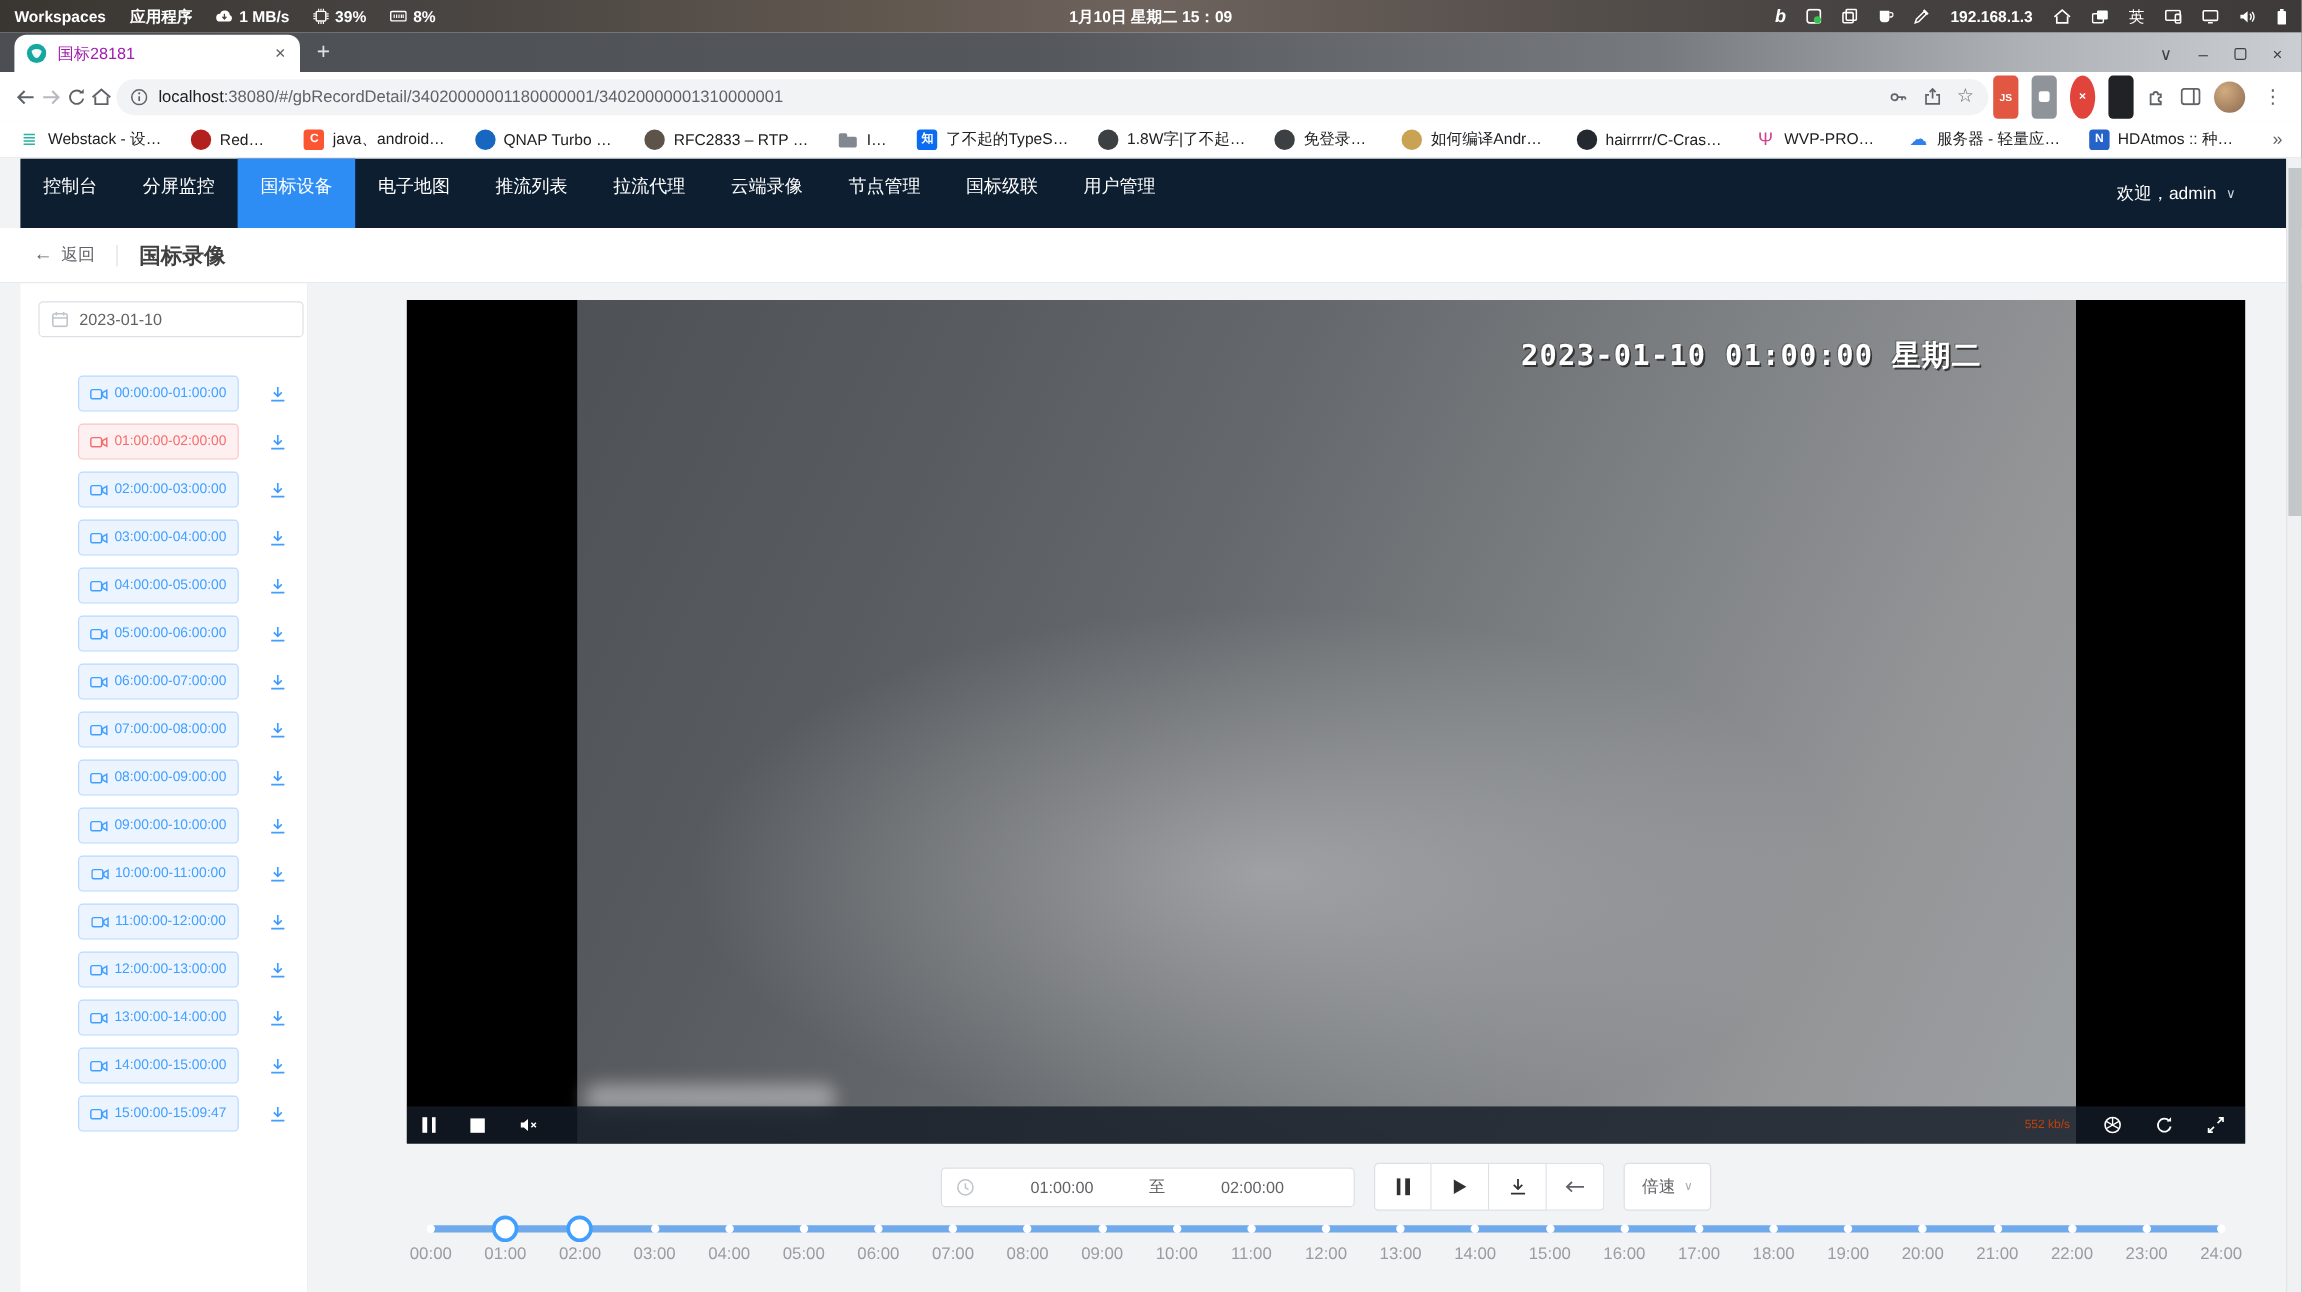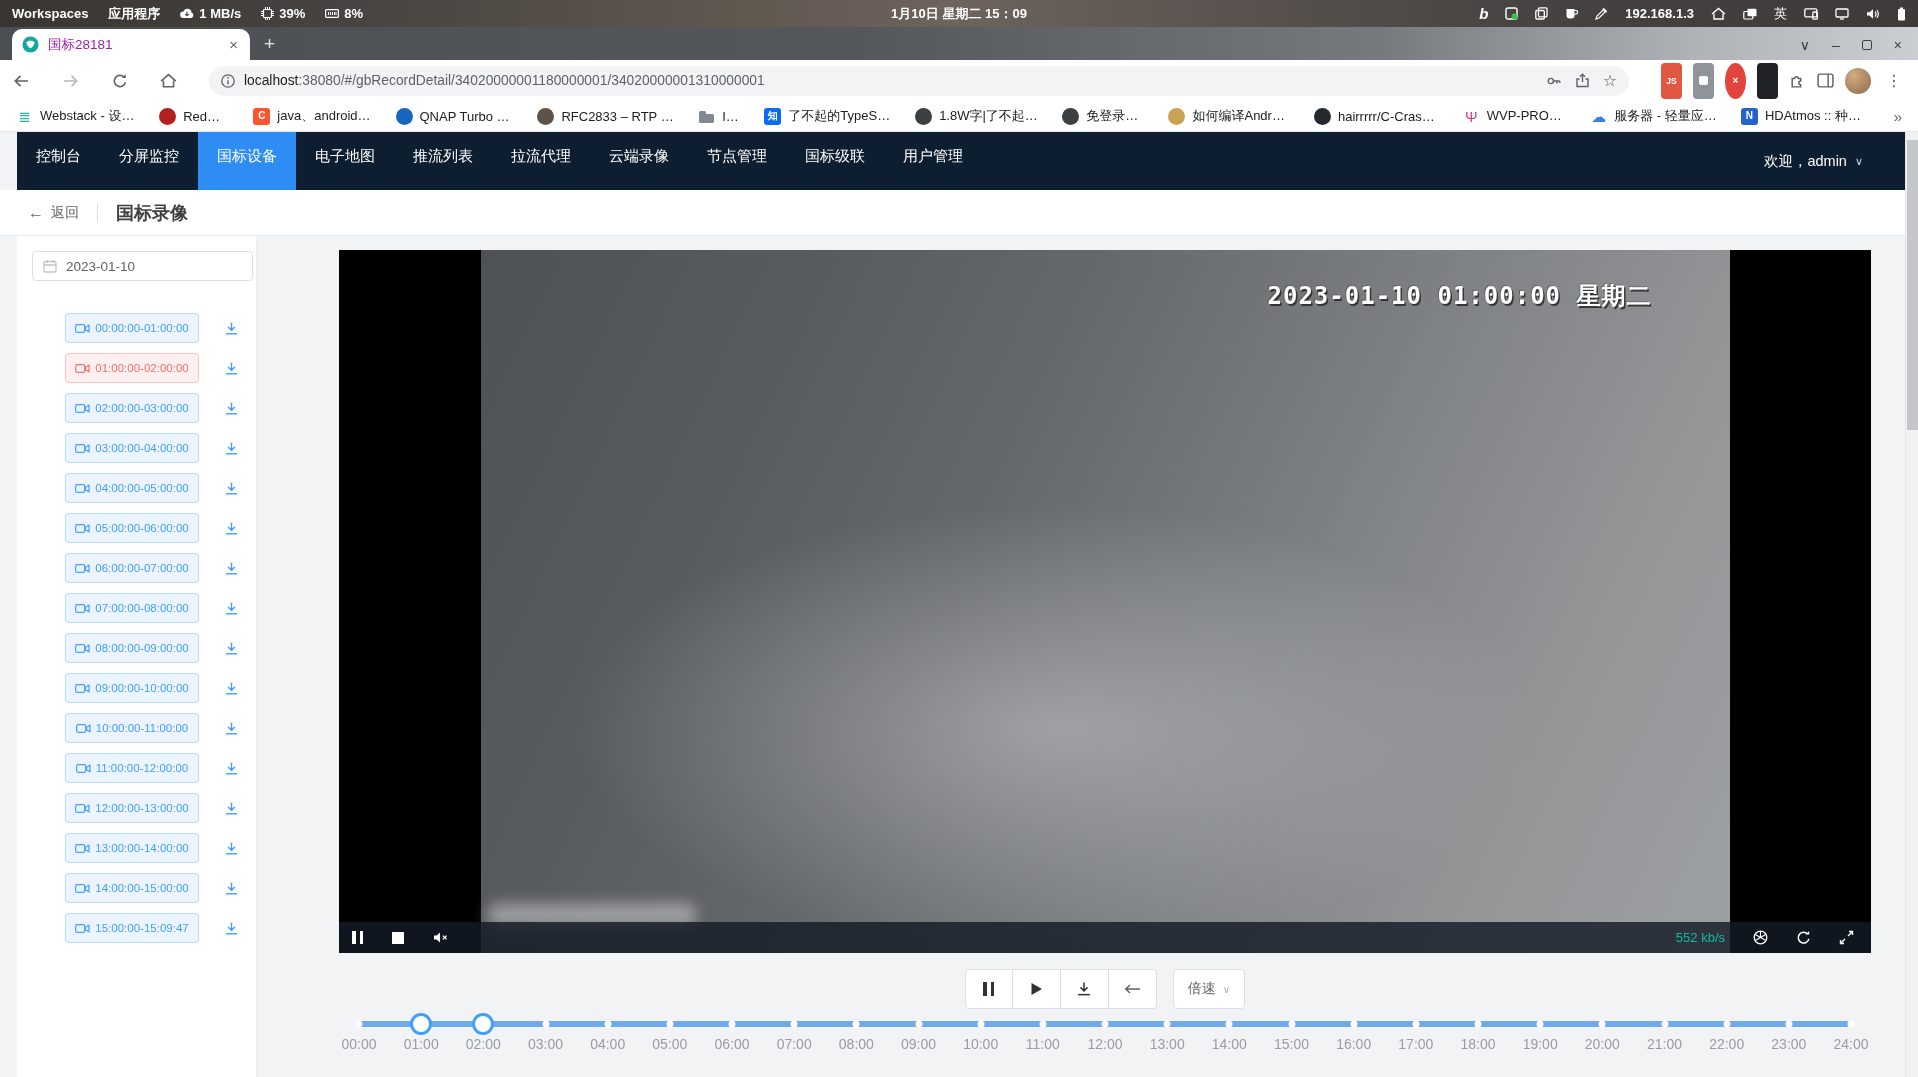--- a/index.html
+++ b/index.html
@@ -20,21 +20,21 @@
 
 
 .tabstrip{height:33px;flex:0 0 33px;background:linear-gradient(90deg,#4b4e52 0%,#54575b 45%,#76797d 72%,#aeb2b6 88%,#cbcfd3 100%);display:flex;align-items:flex-end}
 .tab{width:238px;height:31px;background:#fff;border-radius:10px 10px 0 0;display:flex;align-items:center;gap:9px;padding:0 10px;margin-left:12px}
 .tab-title{flex:1;font-size:13.5px;color:#a21caf;white-space:nowrap;overflow:hidden}
 .tab-close{color:#5f6368;font-size:15px;line-height:1;padding:0 2px;cursor:pointer}
 .newtab{color:#dfe2e5;font-size:19px;line-height:1;margin:0 0 7px 14px;cursor:pointer}
 .win-controls{margin-left:auto;display:flex;align-items:center;gap:22px;padding:0 16px 8px 0;color:#3c4043;font-size:14px}
 .win-controls span{cursor:pointer;line-height:1}
 .win-max{width:10px;height:10px;border:1.6px solid #3c4043;border-radius:2px;display:inline-block}
-.toolbar{height:41px;flex:0 0 41px;background:#fff;display:flex;align-items:center;padding:0 12px;gap:32px}
+.toolbar{height:41px;flex:0 0 41px;background:#fff;display:flex;align-items:center;padding:0 12px;gap:4px}
 .nav-btn{cursor:pointer}
 .omnibox{flex:1;height:30px;background:#f1f3f4;border-radius:15px;display:flex;align-items:center;padding:0 12px;gap:9px;min-width:0}
 .url{flex:1;font-size:13.8px;white-space:nowrap;overflow:hidden;color:#5f6368}
 .url b{color:#202124;font-weight:400}
 .omni-icons{display:flex;align-items:center;gap:13px}
 .star{font-size:16px;color:#5f6368;cursor:pointer;line-height:1}
 .ext-row{display:flex;align-items:center;gap:11px}
 .ext{width:21px;height:36px;border-radius:4px;display:flex;align-items:center;justify-content:center;cursor:pointer;font-weight:700}
 .ext-js{background:#e25741;color:#fff;font-size:8.5px}
 .ext-gray{background:#8f949a}
@@ -81,21 +81,21 @@
 .video{width:1249px;height:100%;position:relative;background:
  radial-gradient(ellipse 55% 45% at 46% 68%, rgba(196,198,200,0.55), rgba(196,198,200,0) 70%),
  linear-gradient(115deg,#4e5155 0%,#585b5f 22%,#65686c 40%,#7e8184 62%,#939597 82%,#9da0a2 100%)}
 .osd{position:absolute;top:30px;right:78px;font-family:"DejaVu Sans Mono","DejaVu Sans",monospace;font-weight:700;font-size:24px;color:#fff;letter-spacing:1px;text-shadow:1.5px 1.5px 0 rgba(40,40,40,.85), -1px -1px 0 rgba(60,60,60,.4)}
 .smudge{position:absolute;left:6px;bottom:26px;width:210px;height:24px;background:rgba(197,199,201,.6);border-radius:12px;filter:blur(7px)}
 .vbar{position:absolute;left:0;right:0;bottom:0;height:31px;background:rgba(20,27,38,.82);display:flex;align-items:center;padding:0 13px;gap:0;z-index:3}
 .vbtn{background:none;border:none;cursor:pointer;padding:0;margin-right:29px;display:flex;align-items:center}
 .pause-bars{display:flex;gap:4px}
 .pause-bars i{width:3.5px;height:13px;background:#fff;display:block}
 .stop-sq{width:12px;height:12px;background:#fff;display:block}
-.bitrate{margin-left:auto;color:#14b8a6;font-size:13px;margin-right:28px}
+.bitrate{margin-left:auto;color:#c2410c;font-size:10px;margin-right:28px}
 .vbtn-r{background:none;border:none;cursor:pointer;padding:0;margin-left:0;margin-right:28px;display:flex;align-items:center}
 .vbtn-r:last-child{margin-right:4px}
 .controlsrow{margin-top:16px;display:flex;justify-content:center;align-items:center;gap:16px}
 .timerange{width:345px;height:33px;background:#fff;border:1px solid #dcdfe6;border-radius:4px;display:flex;align-items:center;padding:0 12px;color:#606266;font-size:13.5px}
 .timerange .t{flex:1;text-align:center}
 .timerange .sep{color:#606266}
 .btn-group{display:flex}
 .gbtn{width:48px;height:40px;background:#fff;border:1px solid #dcdfe6;border-left-width:0;display:flex;align-items:center;justify-content:center;cursor:pointer}
 .gbtn:first-child{border-left-width:1px;border-radius:4px 0 0 4px}
 .gbtn:last-child{border-radius:0 4px 4px 0}
@@ -797,20 +797,31 @@
                 <span>
                   <svg width="15" height="15" viewBox="0 0 15 15">
                     <path d="M9 6l4.5-4.5M13.5 5V1.5H10M6 9l-4.5 4.5M1.5 10v3.5H5" stroke="#fff" fill="none" stroke-width="1.4"></path>
                   </svg>
                 </span>
               </button>
           </div>
         </div>
 
         <div class="controlsrow">
+          <div class="timerange">
+            <span>
+                <svg width="15" height="15" viewBox="0 0 15 15">
+                  <circle cx="7.5" cy="7.5" r="6.3" fill="none" stroke="#c0c4cc" stroke-width="1.3"></circle>
+                  <path d="M7.5 4v3.8l2.6 1.5" fill="none" stroke="#c0c4cc" stroke-width="1.3"></path>
+                </svg>
+              </span>
+            <span class="t">01:00:00</span>
+            <span class="sep">至</span>
+            <span class="t">02:00:00</span>
+          </div>
           <div class="btn-group">
             <button class="gbtn">
                 <span class="pause-bars">
                   <i></i>
                   <i></i>
                 </span>
               </button>
             <button class="gbtn">
                 <span>
                   <svg width="13" height="14" viewBox="0 0 13 14">

